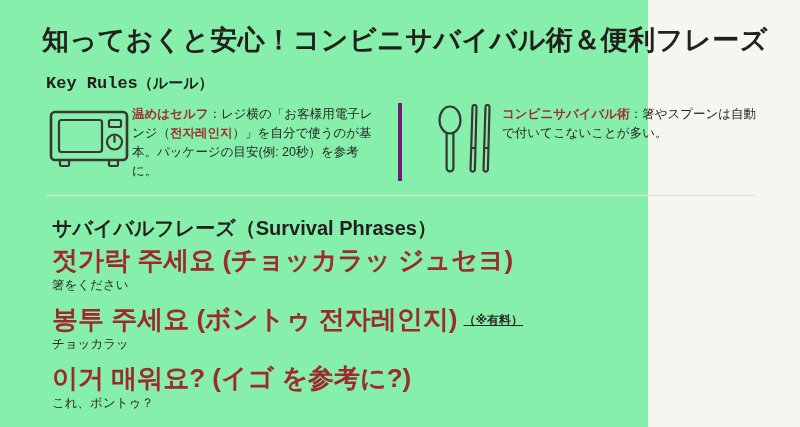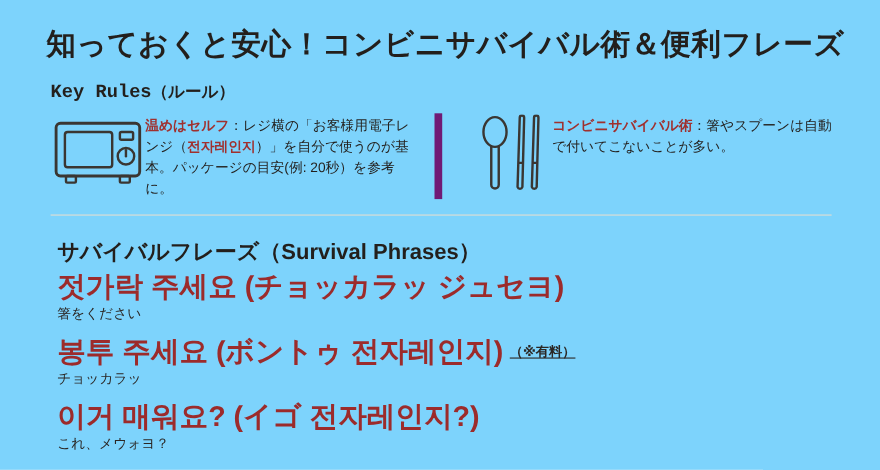--- a/index.html
+++ b/index.html
@@ -10,24 +10,24 @@
   body {
     width: 800px;
     height: 427px;
     background: #f7f5ef;
     font-family: "Liberation Sans", "DejaVu Sans", sans-serif;
     color: #231f1c;
     overflow: hidden;
   }
   .page {
     position: relative;
-    width: 800px;
+    width: 648px;
     height: 427px;
     box-sizing: border-box;
-    background: #7dd3fc;
+    background: #86efac;
   }
 
   
   .main-title {
     position: absolute;
     left: 42px;
     top: 22px;
     font-family: "Liberation Serif", "DejaVu Serif", serif;
     font-size: 27px;
     font-weight: 700;
@@ -63,21 +63,21 @@
     align-items: flex-start;
   }
   .rule-card {
     display: flex;
     align-items: flex-start;
     box-sizing: border-box;
   }
   .rule-card.left {
     width: 356px;
     padding-right: 14px;
-    border-right: 7px solid #701a75;
+    border-right: 4px solid #701a75;
   }
   .rule-card.right {
     width: 356px;
     padding-left: 26px;
   }
   .rule-icon {
     flex: 0 0 auto;
     width: 86px;
     height: 74px;
     display: flex;
@@ -218,20 +218,20 @@
 
     <div class="phrase-item">
       <div class="phrase-main">
         <span>봉투 주세요 (ボントゥ 전자레인지)</span><span class="phrase-note">（※有料）</span>
       </div>
       <div class="phrase-sub">チョッカラッ</div>
     </div>
 
     <div class="phrase-item">
       <div class="phrase-main">
-        <span>이거 매워요? (イゴ 전자레인지?)</span><span class="phrase-note"></span>
-      </div>
-      <div class="phrase-sub">これ、メウォヨ？</div>
+        <span>이거 매워요? (イゴ を参考に?)</span><span class="phrase-note"></span>
+      </div>
+      <div class="phrase-sub">これ、ボントゥ？</div>
     </div>
 
   </div>
 
 </div>
 
 </body></html>

